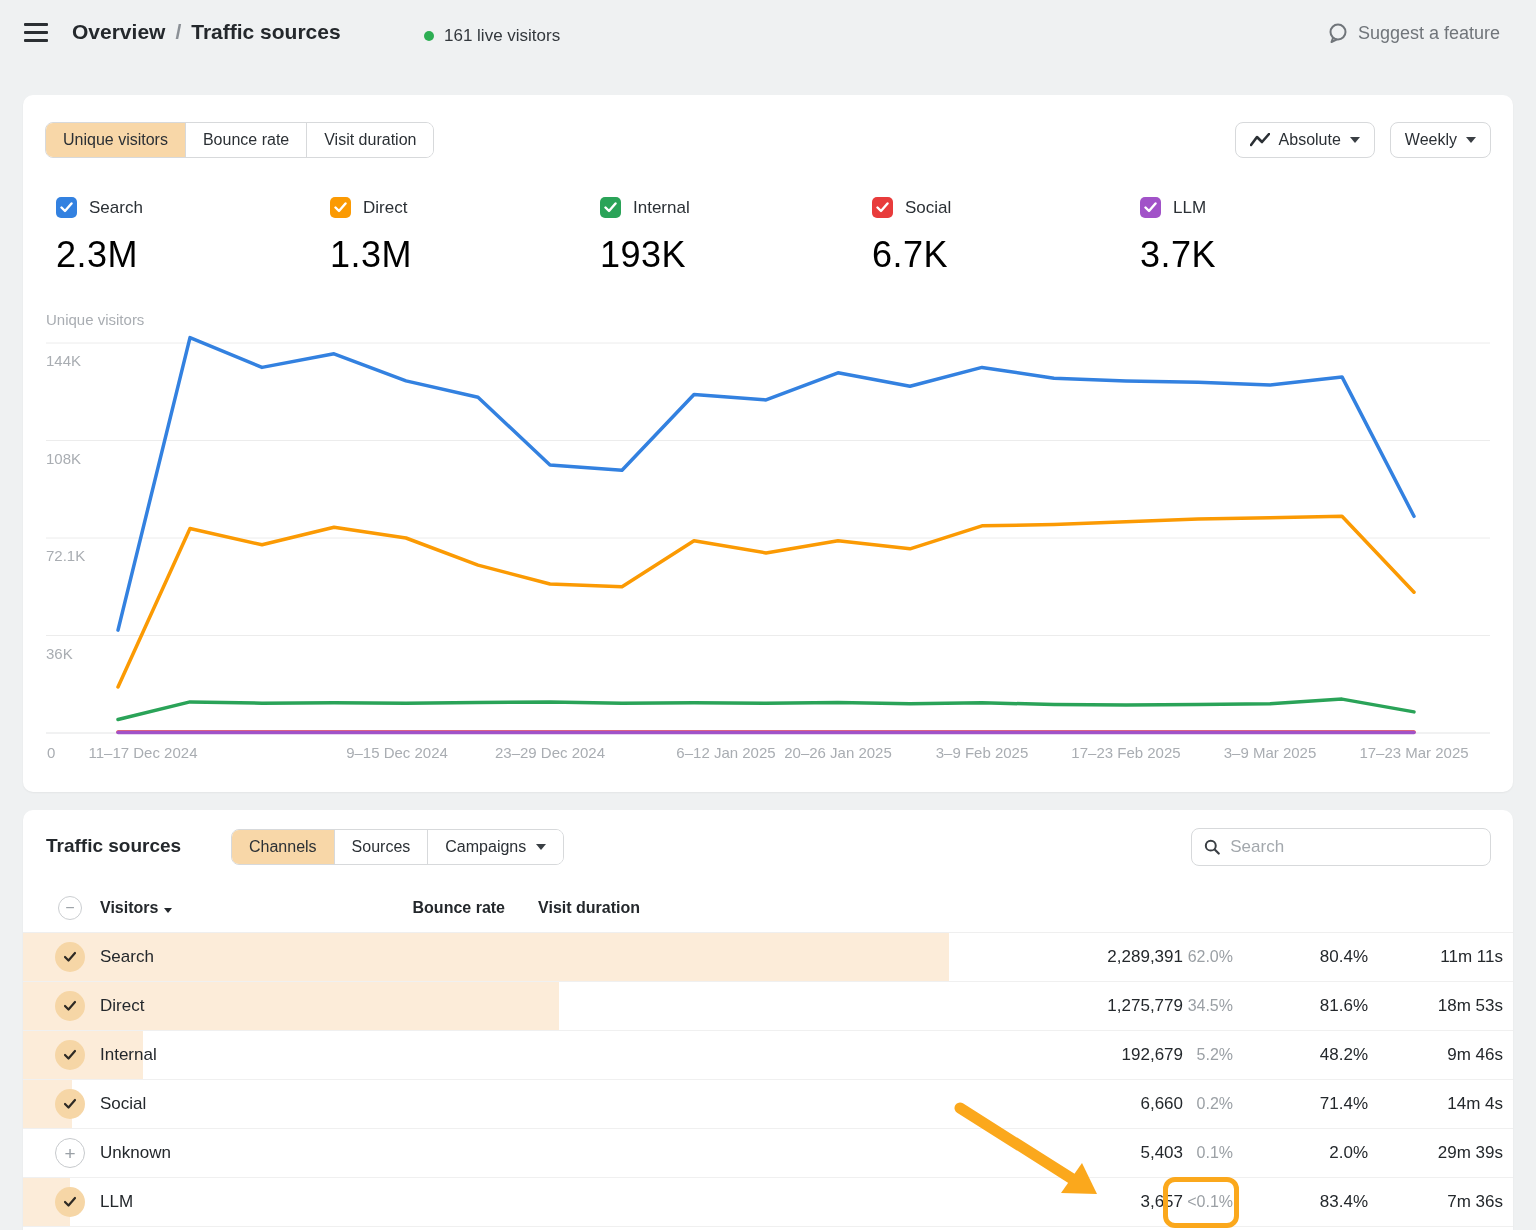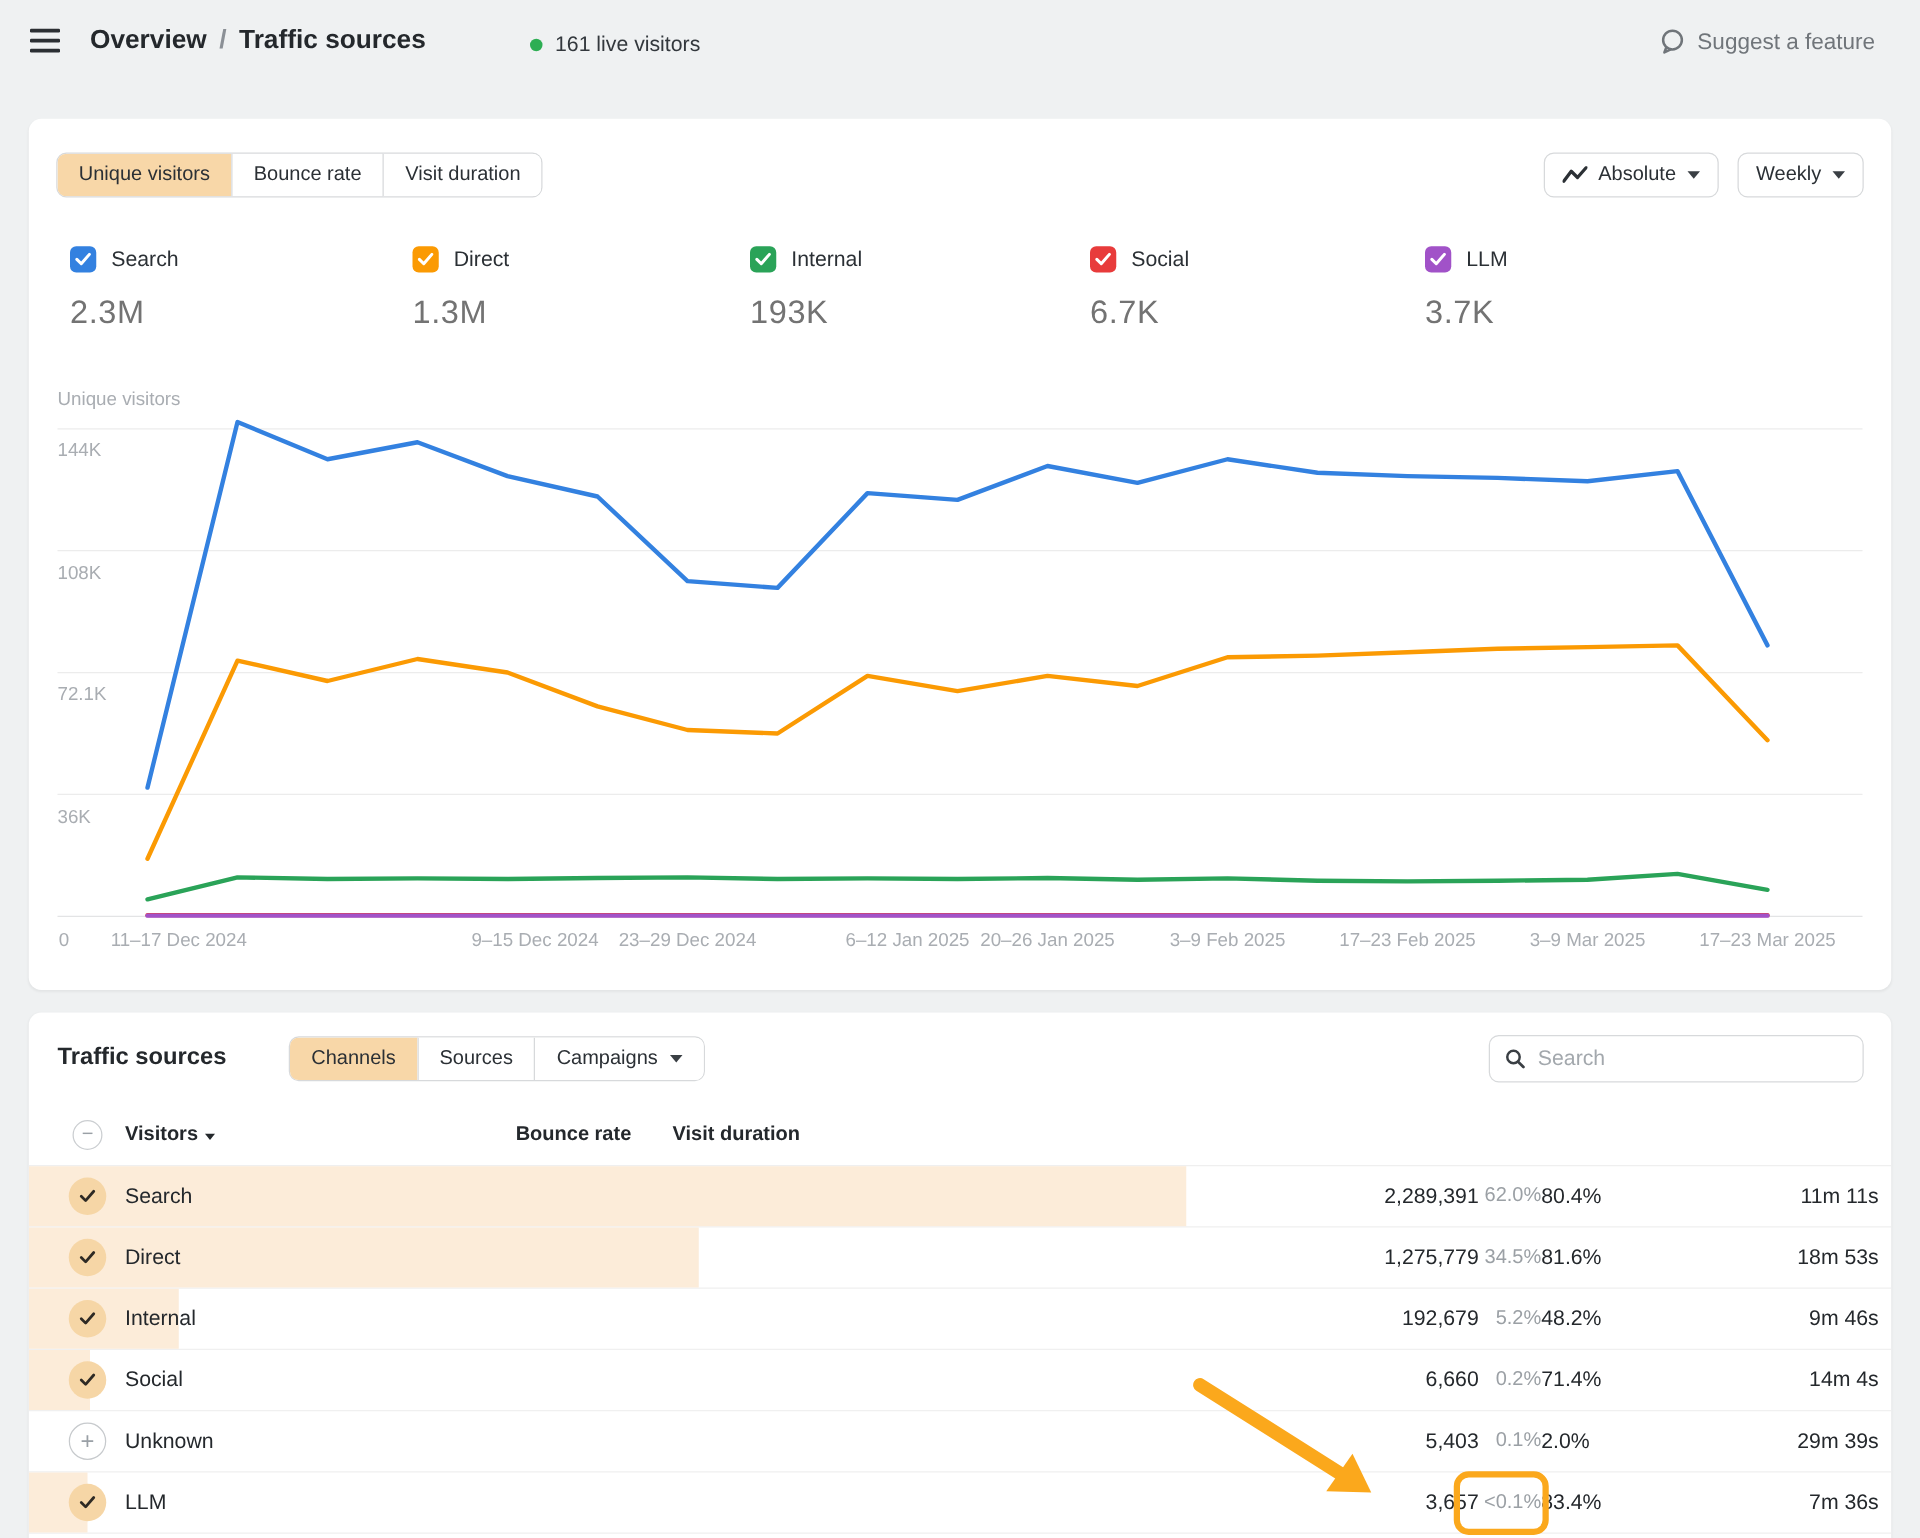--- a/index.html
+++ b/index.html
@@ -32,21 +32,21 @@
   .chart-toolbar { position:absolute; left:22px; top:27px; right:22px; height:36px; }
   .chart-toolbar .grp2 { position:absolute; left:485px; top:0; }
   .toolbar-right { position:absolute; right:0; top:0; display:flex; gap:15px; }
 
   
   .legend { position:absolute; top:102px; left:0; width:100%; }
   .legend-item { position:absolute; top:0; cursor:pointer; }
   .legend-head { display:flex; align-items:center; gap:12px; }
   .legend-cb { width:21px; height:21px; border-radius:5px; display:flex; align-items:center; justify-content:center; }
   .legend-label { font-size:17px; color:#2b3035; }
-  .legend-value { font-size:26px; color:#737373; margin-top:16px; letter-spacing:.5px; }
+  .legend-value { font-size:36px; color:#000000; margin-top:16px; letter-spacing:.5px; }
 
   
   .axis-title { position:absolute; left:23px; top:216px; font-size:15px; color:#a9adb2; }
   .y-label { position:absolute; left:23px; font-size:15px; color:#a9adb2; }
   .x-label { position:absolute; top:649px; font-size:15px; color:#a9adb2; transform:translateX(-50%); white-space:nowrap; }
   .x-zero { position:absolute; left:24px; top:649px; font-size:15px; color:#a9adb2; }
   #chart-svg { position:absolute; left:0; top:0; pointer-events:none; }
 
   
   .tbl-titlebar { position:absolute; left:23px; top:18px; right:22px; height:38px; }
@@ -59,21 +59,21 @@
   .thead { position:absolute; left:0; right:0; top:74px; height:49px; display:flex; align-items:center; border-bottom:1px solid #efefef; font-weight:bold; font-size:16px; color:#24282c; }
   .rows { position:absolute; left:0; right:0; top:123px; }
   .trow { position:relative; height:49px; display:flex; align-items:center; border-bottom:1px solid #f0f0f0; font-size:17px; }
   .row-bar { position:absolute; left:0; top:0; bottom:0; background:#fcecd9; }
   .cell-icon { width:30px; height:30px; margin-left:32px; flex:0 0 auto; border-radius:50%; display:flex; align-items:center; justify-content:center; z-index:1; cursor:pointer; }
   .cell-icon.check { background:#f6d6a6; }
   .cell-icon.plus { background:#fff; border:1.5px solid #c7cacd; color:#9aa0a6; font-size:19px; line-height:1; }
   .cell-name { margin-left:15px; flex:1; color:#24282c; z-index:1; cursor:pointer; }
   .cell-visitors { width:220px; text-align:right; color:#24282c; z-index:1; }
   .cell-share { width:50px; text-align:right; color:#9ba0a5; font-size:16px; z-index:1; }
-  .cell-bounce { width:135px; text-align:left; color:#24282c; z-index:1; }
+  .cell-bounce { width:135px; text-align:right; color:#24282c; z-index:1; }
   .cell-duration { width:135px; text-align:right; color:#24282c; margin-right:10px; z-index:1; }
   .thead .cell-name { cursor:default; }
   .th-visitors { width:220px; text-align:left; cursor:pointer; }
   .th-share { width:50px; }
   .th-bounce { width:135px; text-align:right; cursor:pointer; }
   .th-duration { width:135px; text-align:right; margin-right:10px; cursor:pointer; }
   .sort-caret { display:inline-block; width:0; height:0; border-left:4.5px solid transparent; border-right:4.5px solid transparent; border-top:5.5px solid #24282c; margin-left:6px; }
   .minus-circle { width:24px; height:24px; margin-left:35px; margin-right:18px; border:1.5px solid #cbced1; border-radius:50%; color:#9aa0a6; display:flex; align-items:center; justify-content:center; font-size:16px; font-weight:normal; cursor:pointer; }
 
   
@@ -188,21 +188,21 @@
   <div class="axis-title">Unique visitors</div>
   <div id="y-labels">
       <span class="y-label" style="top: 257px;">144K</span>
       <span class="y-label" style="top: 354.5px;">108K</span>
       <span class="y-label" style="top: 452px;">72.1K</span>
       <span class="y-label" style="top: 549.5px;">36K</span>
     </div>
   <span class="x-zero">0</span>
   <div id="x-labels">
       <span class="x-label" style="left: 120px;">11–17 Dec 2024</span>
-      <span class="x-label" style="left: 405px;">9–15 Dec 2024</span>
+      <span class="x-label" style="left: 374px;">9–15 Dec 2024</span>
       <span class="x-label" style="left: 527px;">23–29 Dec 2024</span>
       <span class="x-label" style="left: 703px;">6–12 Jan 2025</span>
       <span class="x-label" style="left: 815px;">20–26 Jan 2025</span>
       <span class="x-label" style="left: 959px;">3–9 Feb 2025</span>
       <span class="x-label" style="left: 1103px;">17–23 Feb 2025</span>
       <span class="x-label" style="left: 1247px;">3–9 Mar 2025</span>
       <span class="x-label" style="left: 1391px;">17–23 Mar 2025</span>
     </div>
 
   <svg id="chart-svg" width="1490" height="697" viewBox="0 0 1490 697">

